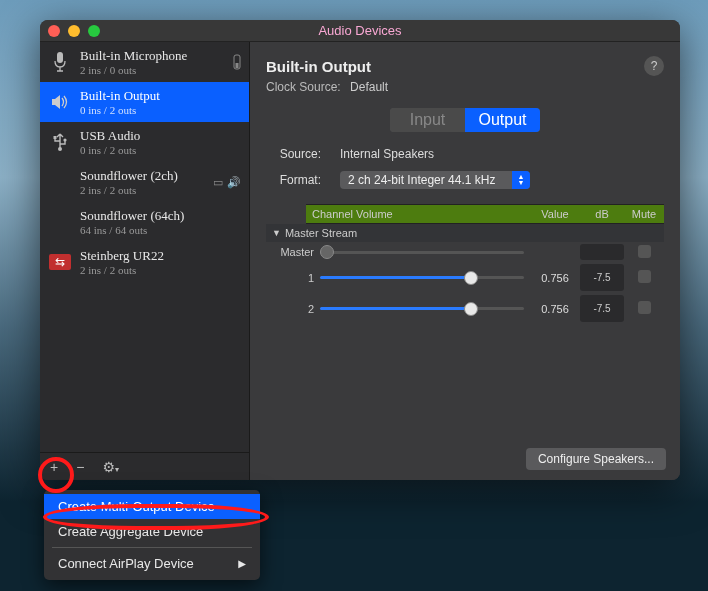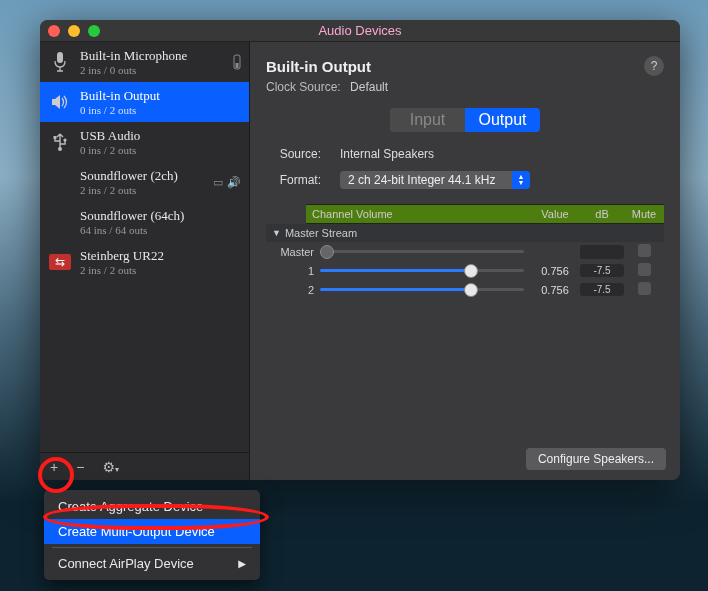--- a/index.html
+++ b/index.html
@@ -97,21 +97,21 @@
     border-radius:2px; outline:none;
   }
   .slider::-webkit-slider-thumb {
     -webkit-appearance:none; width:14px; height:14px; border-radius:50%;
     background:#e8e8e8; border:1px solid #888;
   }
   .slider.disabled::-webkit-slider-thumb { background:#666; }
   .slider.blue { background:linear-gradient(to right,#2a7bff 0%,#2a7bff 75%,#555 75%); }
   .slider.gray { background:#555; }
   .valbox { width:50px; text-align:center; color:#ddd; }
-  .dbbox { width:44px; text-align:center; background:#2a2a2c; border-radius:3px; font-size:10px; padding:1px 0; color:#ccc; }
+  .dbbox { width:44px; text-align:center; background:#2a2a2c; border-radius:3px; font-size:10px; padding:8px 0; color:#ccc; }
   .dbbox.empty { background:#2a2a2c; height:14px; }
   .mutebox { width:40px; text-align:center; }
   .chk { width:13px; height:13px; border-radius:3px; background:#555; display:inline-block; }
   .footer-btn {
     position:absolute; bottom:10px; right:14px;
     background:#5a5a5c; color:#eee; border:none; border-radius:4px;
     padding:4px 12px; font-size:12px; cursor:pointer;
   }
 
   
@@ -324,25 +324,25 @@
             </div>
           </div>
       </div>
 
       <button class="footer-btn">Configure Speakers...</button>
     </div>
   </div>
 </div>
 
 <div class="popup">
+  <div class="item highlight">
+    <span>Create Multi-Output Device</span>
+  </div>
   <div class="item">
     <span>Create Aggregate Device</span>
-  </div>
-  <div class="item highlight">
-    <span>Create Multi-Output Device</span>
   </div>
   <hr>
   <div class="item">
     <span>Connect AirPlay Device</span>
     <span class="arrow">▶</span>
   </div>
 </div>
 
 <div class="anno-circle" style="top:457px; left:38px; width:36px; height:36px;"></div>
 <div class="anno-ellipse" style="top:504px; left:43px; width:226px; height:26px;"></div>

